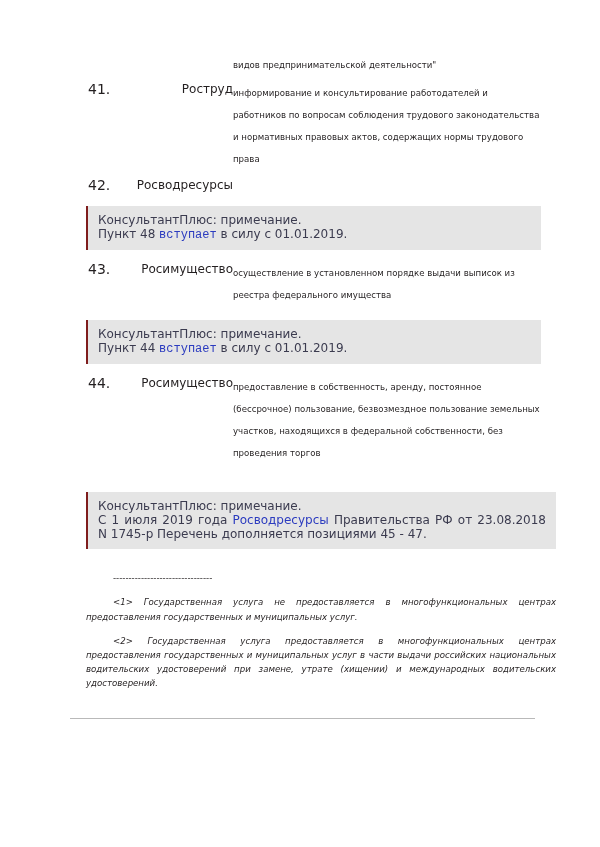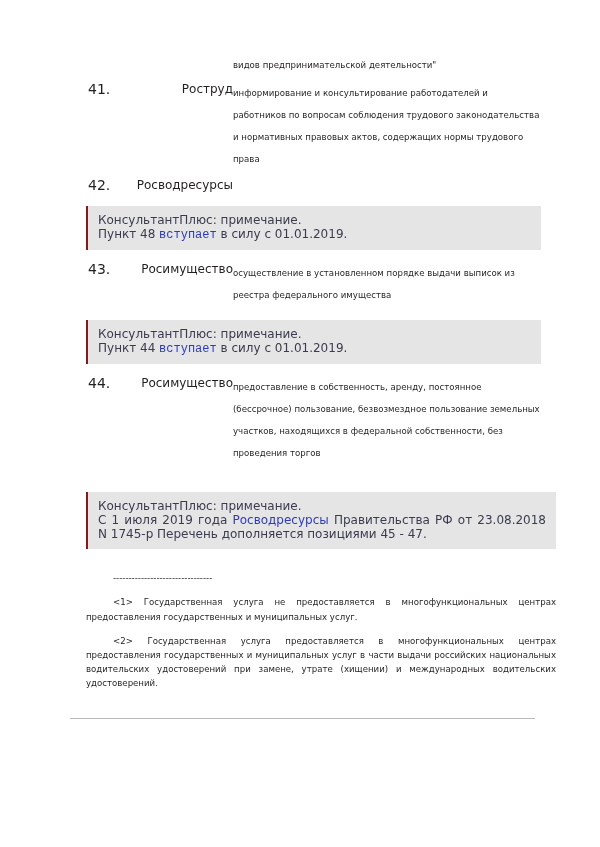--- a/index.html
+++ b/index.html
@@ -110,20 +110,21 @@
   }
   .footnote {
     margin-left: 86px;
     width: 470px;
     font-size: 8.6px;
     line-height: 14.05px;
     text-align: justify;
     text-justify: inter-word;
     text-indent: 27px;
     color: #231f20;
+    font-style: italic;
   }
   .footnote p {
     margin: 0;
   }
 
   
   .hr {
     margin-left: 70px;
     width: 465px;
     height: 1px;

